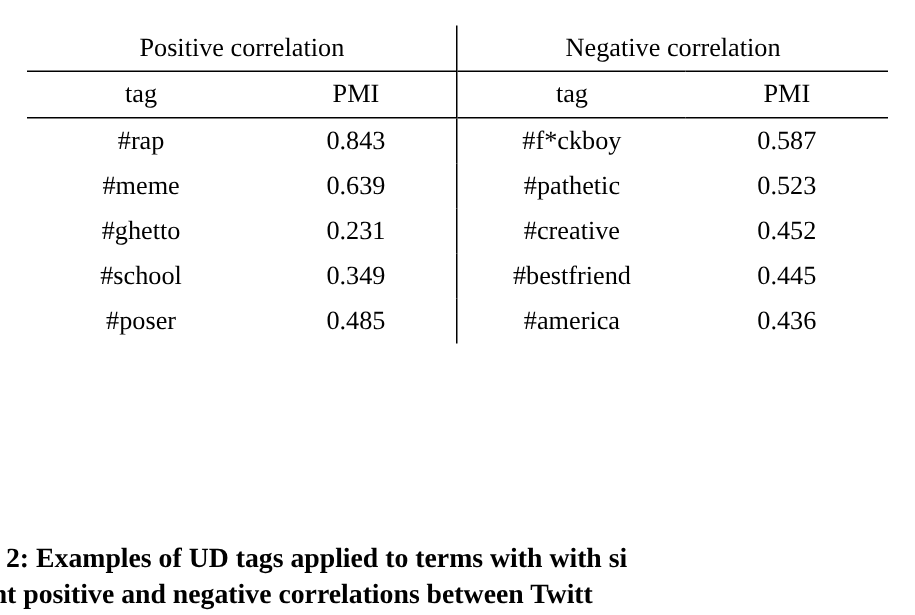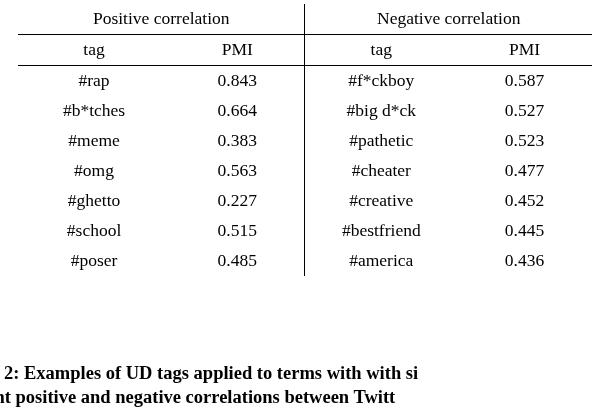--- a/index.html
+++ b/index.html
@@ -12,21 +12,21 @@
     height: 410px;
     overflow: hidden;
     font-family: "Liberation Serif", serif;
     color: #000000;
   }
   .sheet {
     position: relative;
     width: 610px;
     height: 410px;
     box-sizing: border-box;
-    padding: 4px 18px;
+    padding: 17px 18px;
   }
   table.pmi-table {
     width: 100%;
     border-collapse: collapse;
     table-layout: fixed;
   }
   table.pmi-table th,
   table.pmi-table td {
     padding: 0;
     text-align: center;
@@ -106,46 +106,34 @@
       </tr>
     </thead>
     <tbody>
       <tr class="rule-mid">
         <td>#rap</td>
         <td class="vdiv-left">0.843</td>
         <td>#f*ckboy</td>
         <td>0.587</td>
       </tr>
       <tr>
-        <td>#b*tches</td>
-        <td class="vdiv-left">0.664</td>
-        <td>#big d*ck</td>
-        <td>0.527</td>
-      </tr>
-      <tr>
         <td>#meme</td>
-        <td class="vdiv-left">0.383</td>
+        <td class="vdiv-left">0.639</td>
         <td>#pathetic</td>
         <td>0.523</td>
       </tr>
       <tr>
-        <td>#omg</td>
-        <td class="vdiv-left">0.563</td>
-        <td>#cheater</td>
-        <td>0.477</td>
-      </tr>
-      <tr>
         <td>#ghetto</td>
-        <td class="vdiv-left">0.227</td>
+        <td class="vdiv-left">0.231</td>
         <td>#creative</td>
         <td>0.452</td>
       </tr>
       <tr>
         <td>#school</td>
-        <td class="vdiv-left">0.515</td>
+        <td class="vdiv-left">0.349</td>
         <td>#bestfriend</td>
         <td>0.445</td>
       </tr>
       <tr>
         <td>#poser</td>
         <td class="vdiv-left">0.485</td>
         <td>#america</td>
         <td>0.436</td>
       </tr>
     </tbody>

